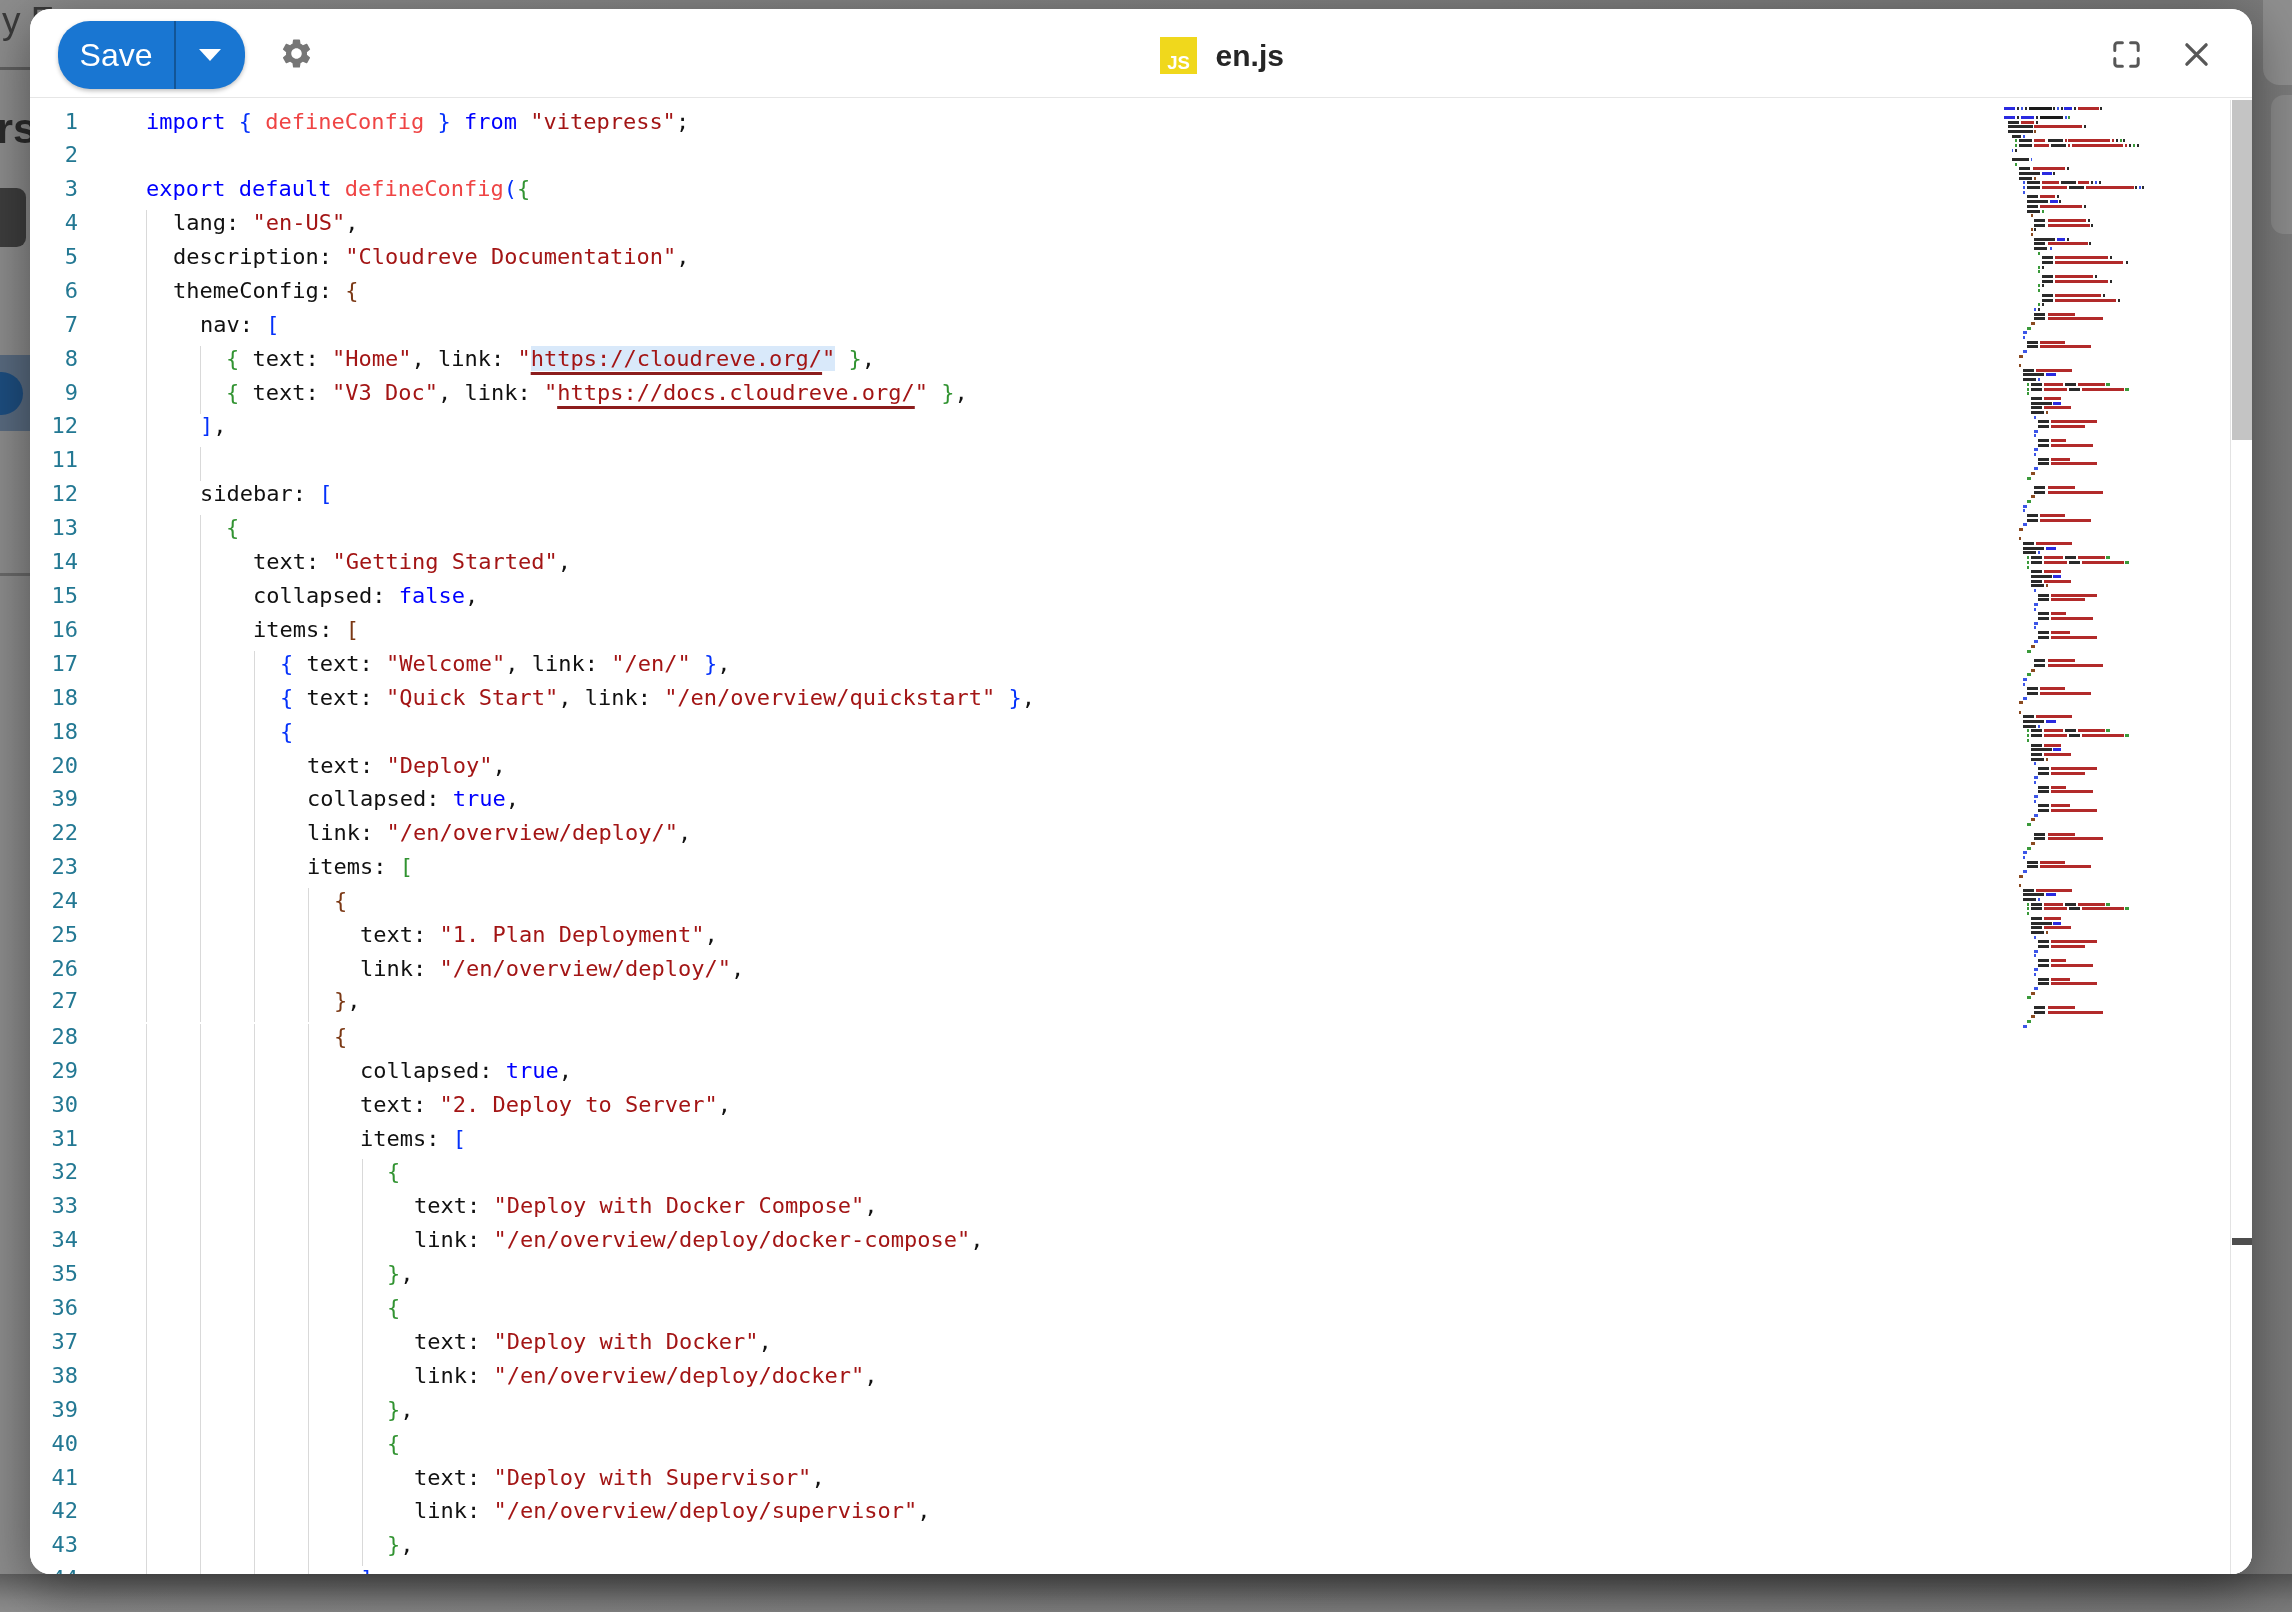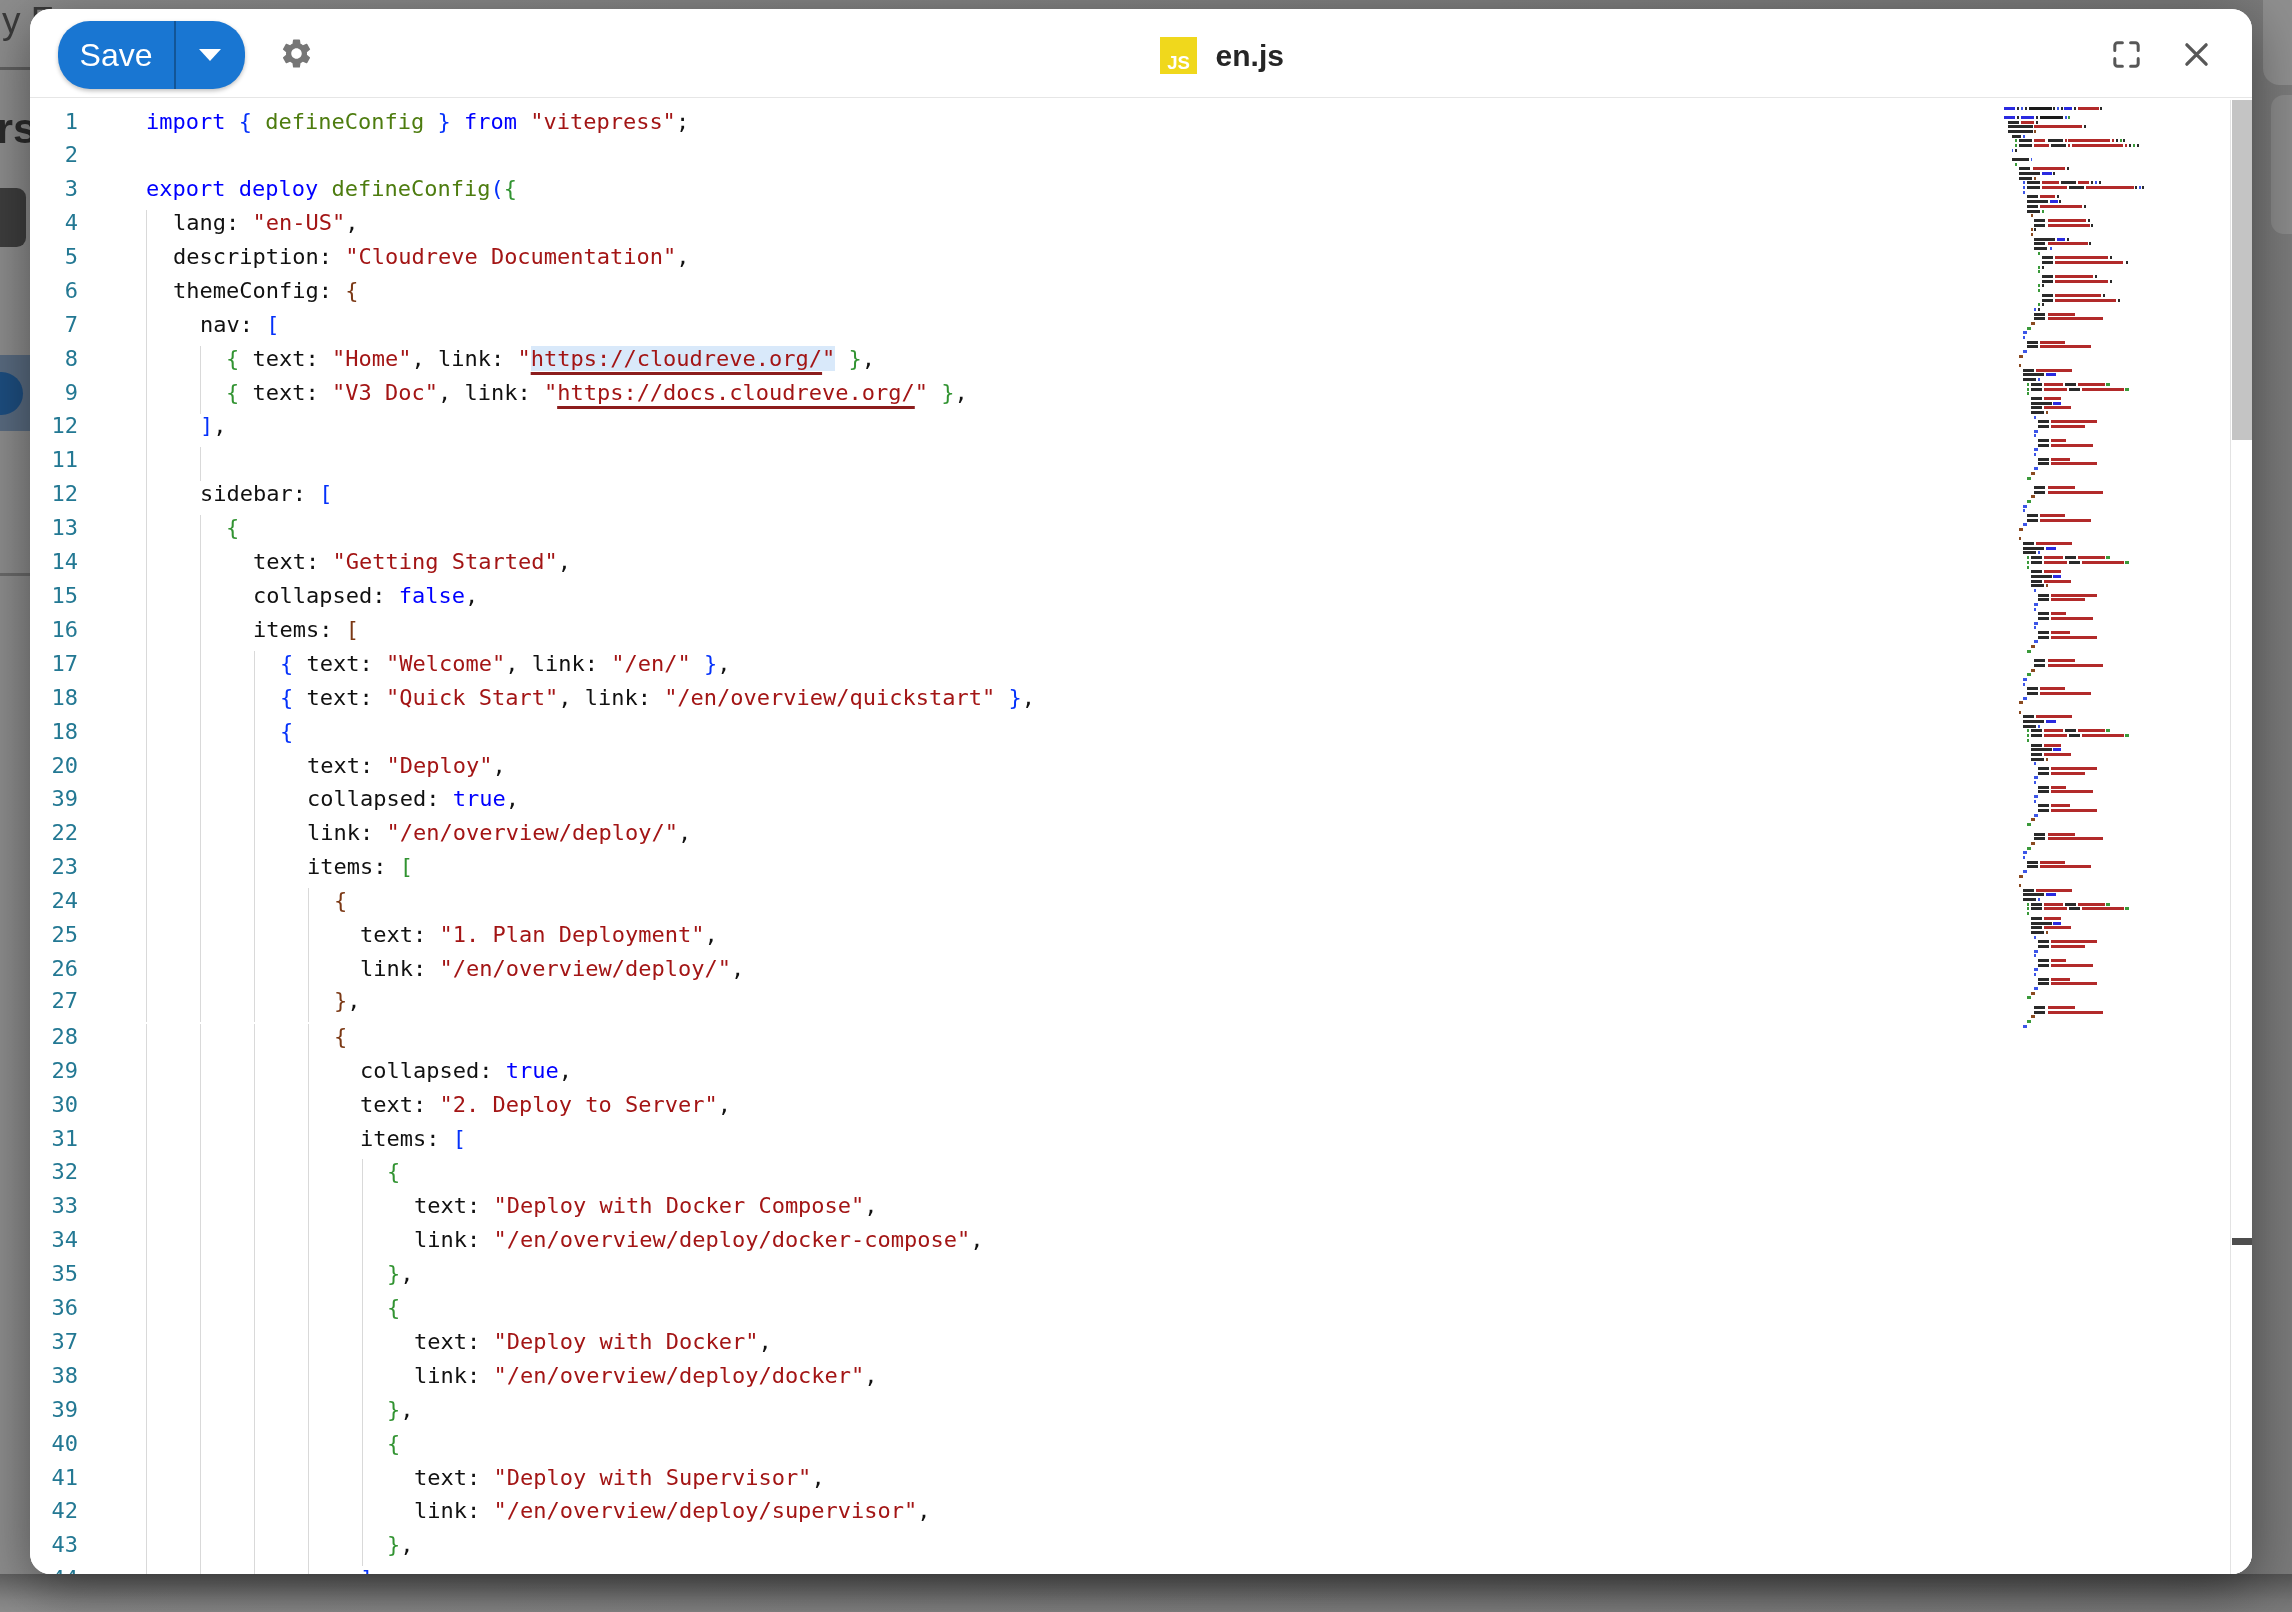--- a/index.html
+++ b/index.html
@@ -42,21 +42,21 @@
   .btn-fullscreen{left:2080px;}
   .btn-close{left:2150px;}
   
   .editor{position:absolute;left:0;top:91px;right:0;bottom:0;background:#fff;overflow:hidden;
           font-family:"DejaVu Sans Mono",monospace;font-size:22px;}
   .row{position:absolute;left:0;width:1948px;height:34px;white-space:pre;}
   .lnum{position:absolute;left:0;top:0;width:48px;text-align:right;color:#237893;}
   .ctext{position:absolute;left:116px;top:0;white-space:pre;color:#111;}
   .indent{position:absolute;left:116px;top:0;height:34px;
           background-image:repeating-linear-gradient(to right,#d9d9d9 0 0.9px,transparent 0.9px 54px);}
-  .kw{color:#0000ff;} .id{color:#4d7c0f;margin-top:42px;} .tx{color:#111;} .str{color:#a31515;}
+  .kw{color:#0000ff;} .id{color:#ef4444;margin-top:42px;} .tx{color:#111;} .str{color:#a31515;}
   .b1{color:#0431fa;} .b2{color:#319331;} .b3{color:#7b3814;}
   .lk,.lkh{color:#a31515;text-decoration:underline;text-decoration-thickness:2.8px;text-underline-offset:5.6px;text-decoration-color:#8c1d1d;}
   .lkh,.strh{background:#d9e9fa;}
   .strh{color:#a31515;}
   
   .tooltip{position:absolute;left:506px;top:185px;height:52px;padding:5.6px 18.6px 0 18.6px;background:#f3f3f3;
            border:1.9px solid #c9c9c9;border-radius:9.3px;font-family:"Liberation Sans",sans-serif;
            font-size:25px;white-space:nowrap;z-index:5;display:flex;align-items:center;}
   .tooltip a{color:#0a66c2;text-decoration:underline;text-underline-offset:3.7px;cursor:pointer;}
   .tooltip .hint{color:#5c5c5c;margin-left:9.3px;}
@@ -121,21 +121,21 @@
         <svg viewBox="0 0 24 24" width="33" height="33" fill="none" stroke="currentColor" stroke-width="2.4" stroke-linecap="round">
           <path d="M5 5 L19 19 M19 5 L5 19"></path>
         </svg>
       </div>
     </div>
 
     <div class="editor">
       <div id="code">
           <div class="row" style="top: 8.3px;"><span class="lnum">1</span><span class="ctext" style="left: 116px;"><span class="kw">import</span><span class="tx"> </span><span class="b1">{</span><span class="tx"> </span><span class="id">defineConfig</span><span class="tx"> </span><span class="b1">}</span><span class="tx"> </span><span class="kw">from</span><span class="tx"> </span><span class="str">"vitepress"</span><span class="tx">;</span></span></div>
           <div class="row" style="top: 42px;"><span class="lnum">2</span></div>
-          <div class="row" style="top: 76px;"><span class="lnum">3</span><span class="ctext" style="left: 116px;"><span class="kw">export</span><span class="tx"> </span><span class="kw">deploy</span><span class="tx"> </span><span class="id">defineConfig</span><span class="b1">(</span><span class="b2">{</span></span></div>
+          <div class="row" style="top: 76px;"><span class="lnum">3</span><span class="ctext" style="left: 116px;"><span class="kw">export</span><span class="tx"> </span><span class="kw">default</span><span class="tx"> </span><span class="id">defineConfig</span><span class="b1">(</span><span class="b2">{</span></span></div>
           <div class="row" style="top: 110px;"><span class="lnum">4</span><span class="indent" style="width: 25px;"></span><span class="ctext" style="left: 143px;"><span class="tx">lang: </span><span class="str">"en-US"</span><span class="tx">,</span></span></div>
           <div class="row" style="top: 144px;"><span class="lnum">5</span><span class="indent" style="width: 25px;"></span><span class="ctext" style="left: 143px;"><span class="tx">description: </span><span class="str">"Cloudreve Documentation"</span><span class="tx">,</span></span></div>
           <div class="row" style="top: 178px;"><span class="lnum">6</span><span class="indent" style="width: 25px;"></span><span class="ctext" style="left: 143px;"><span class="tx">themeConfig: </span><span class="b3">{</span></span></div>
           <div class="row" style="top: 212px;"><span class="lnum">7</span><span class="indent" style="width: 52px;"></span><span class="ctext" style="left: 170px;"><span class="tx">nav: </span><span class="b1">[</span></span></div>
           <div class="row" style="top: 246px;"><span class="lnum">8</span><span class="indent" style="width: 79px;"></span><span class="ctext" style="left: 196px;"><span class="b2">{</span><span class="tx"> text: </span><span class="str">"Home"</span><span class="tx">, link: </span><span class="str">"</span><span class="lkh">https://cloudreve.org/</span><span class="strh">"</span><span class="tx"> </span><span class="b2">}</span><span class="tx">,</span></span></div>
           <div class="row" style="top: 280px;"><span class="lnum">9</span><span class="indent" style="width: 79px;"></span><span class="ctext" style="left: 196px;"><span class="b2">{</span><span class="tx"> text: </span><span class="str">"V3 Doc"</span><span class="tx">, link: </span><span class="str">"</span><span class="lk">https://docs.cloudreve.org/</span><span class="str">"</span><span class="tx"> </span><span class="b2">}</span><span class="tx">,</span></span></div>
           <div class="row" style="top: 313px;"><span class="lnum">12</span><span class="indent" style="width: 52px;"></span><span class="ctext" style="left: 170px;"><span class="b1">]</span><span class="tx">,</span></span></div>
           <div class="row" style="top: 347px;"><span class="lnum">11</span><span class="indent" style="width: 79px;"></span></div>
           <div class="row" style="top: 381px;"><span class="lnum">12</span><span class="indent" style="width: 52px;"></span><span class="ctext" style="left: 170px;"><span class="tx">sidebar: </span><span class="b1">[</span></span></div>
           <div class="row" style="top: 415px;"><span class="lnum">13</span><span class="indent" style="width: 79px;"></span><span class="ctext" style="left: 196px;"><span class="b2">{</span></span></div>

